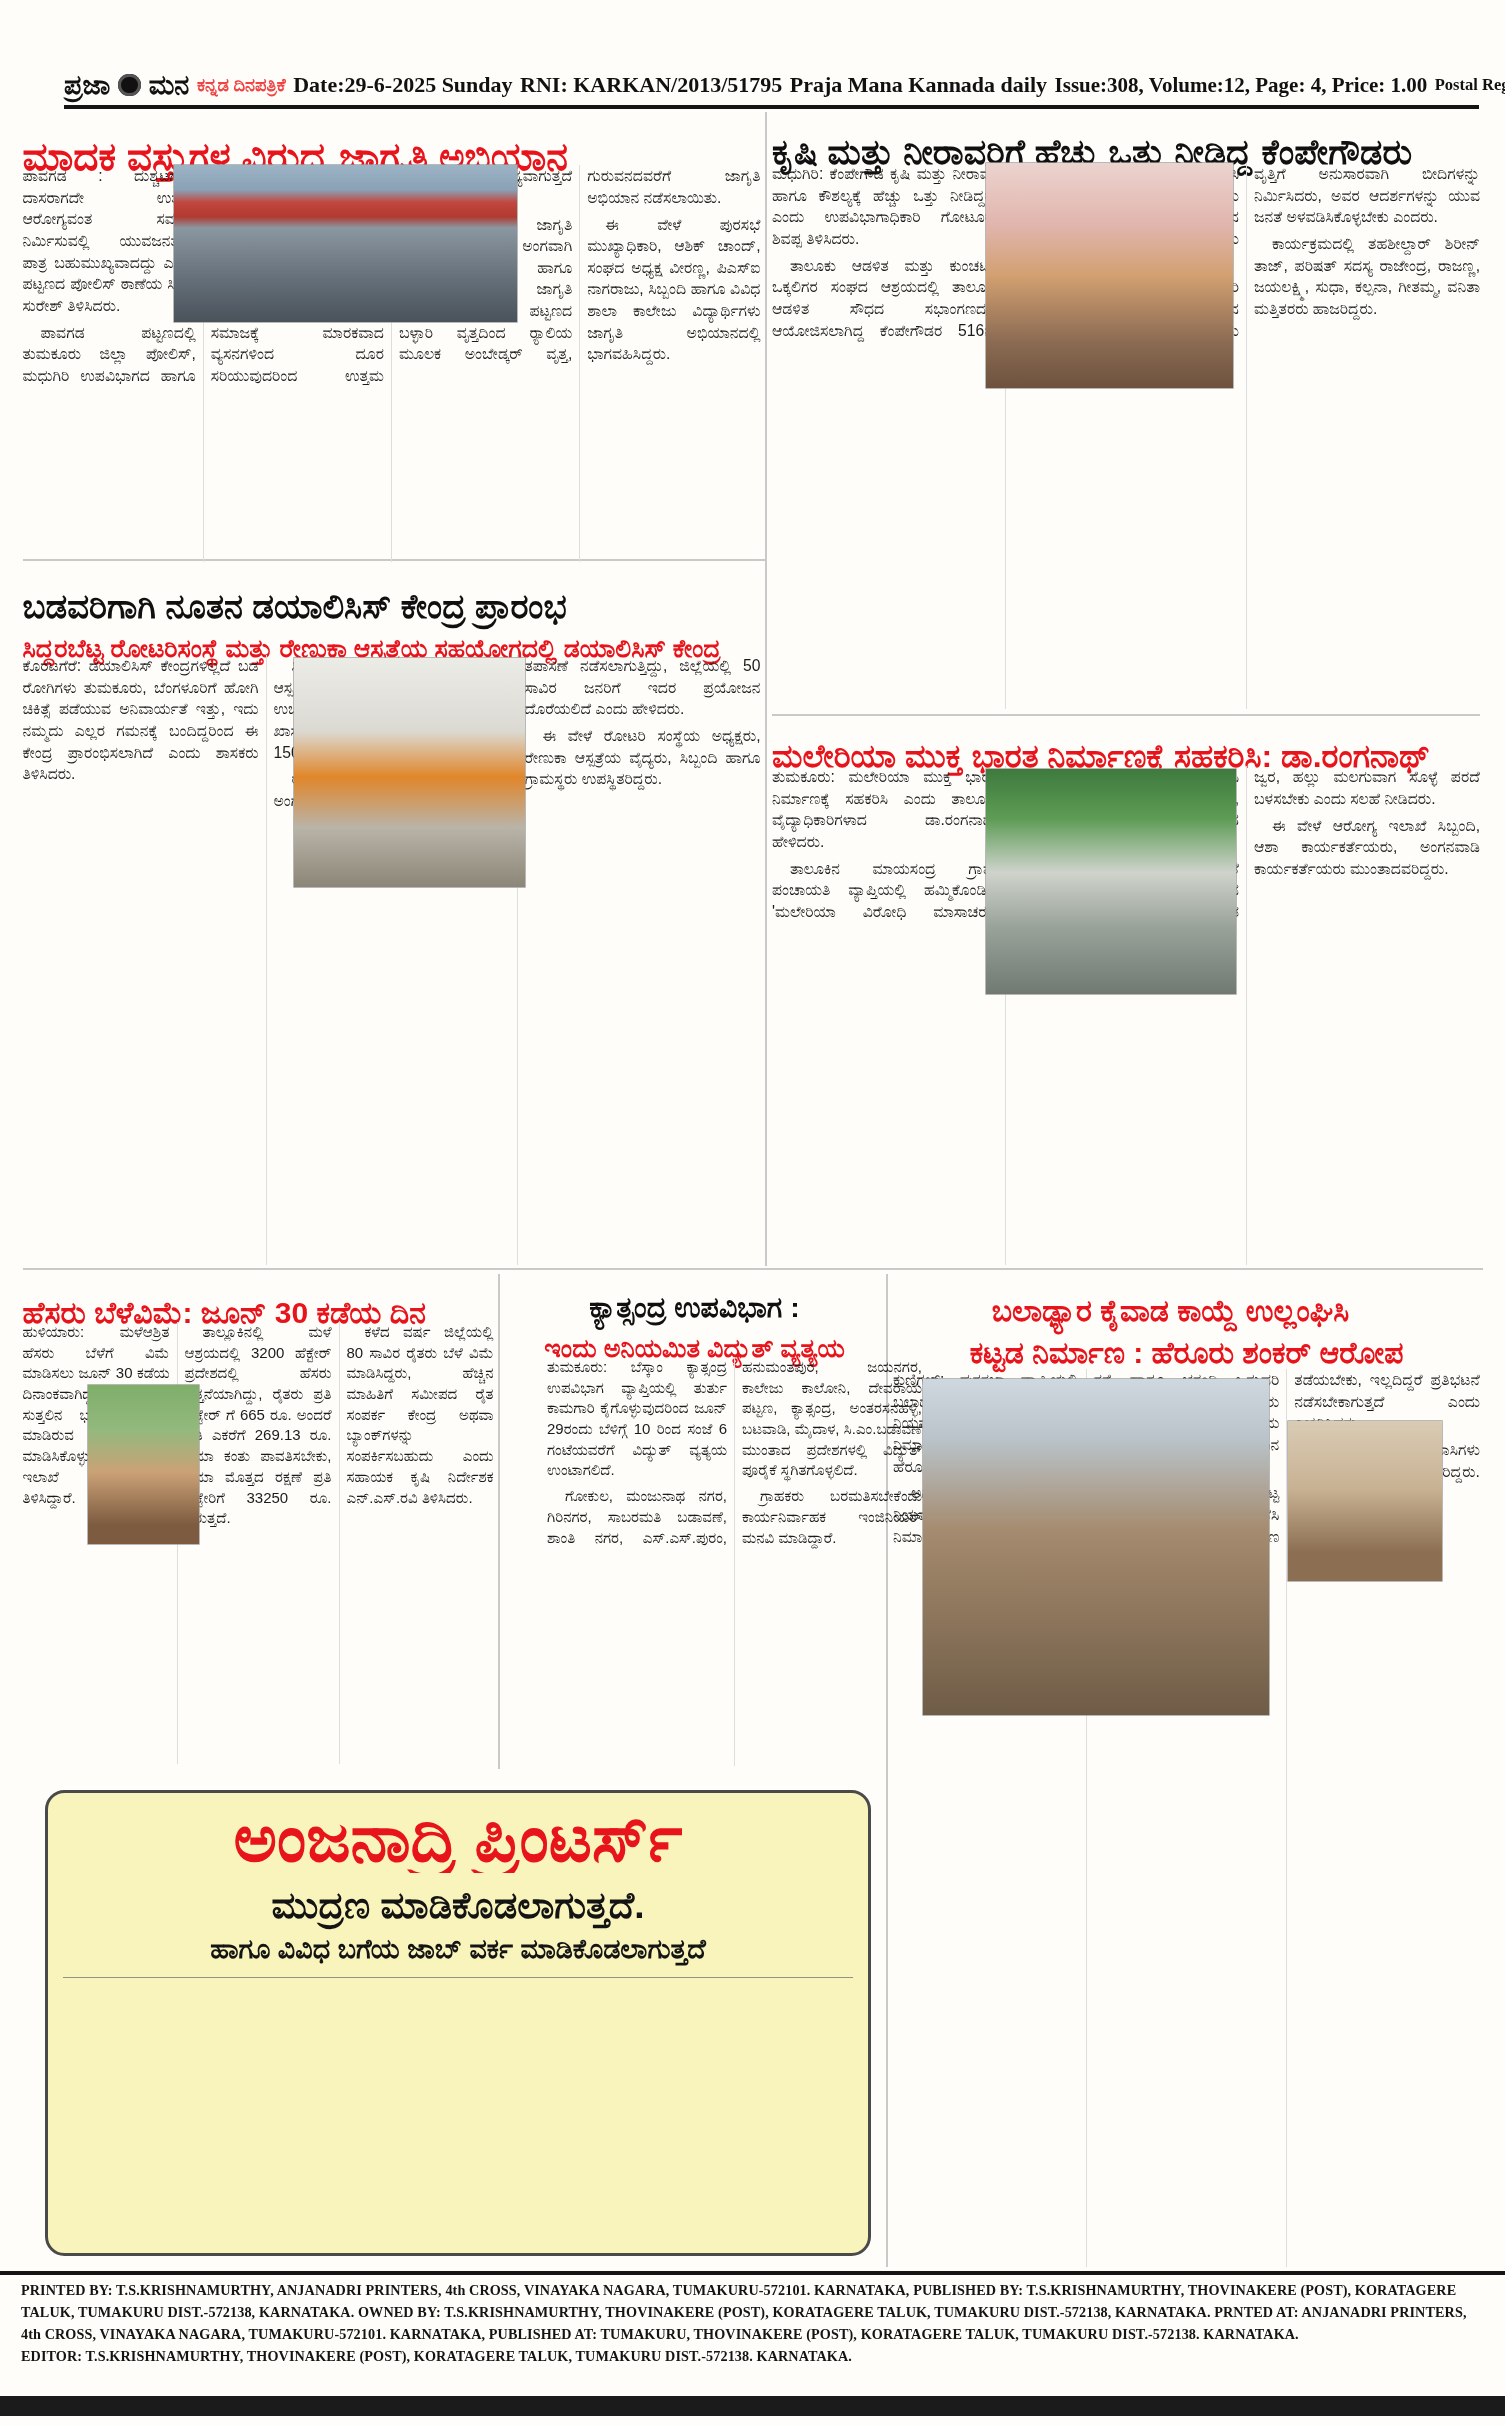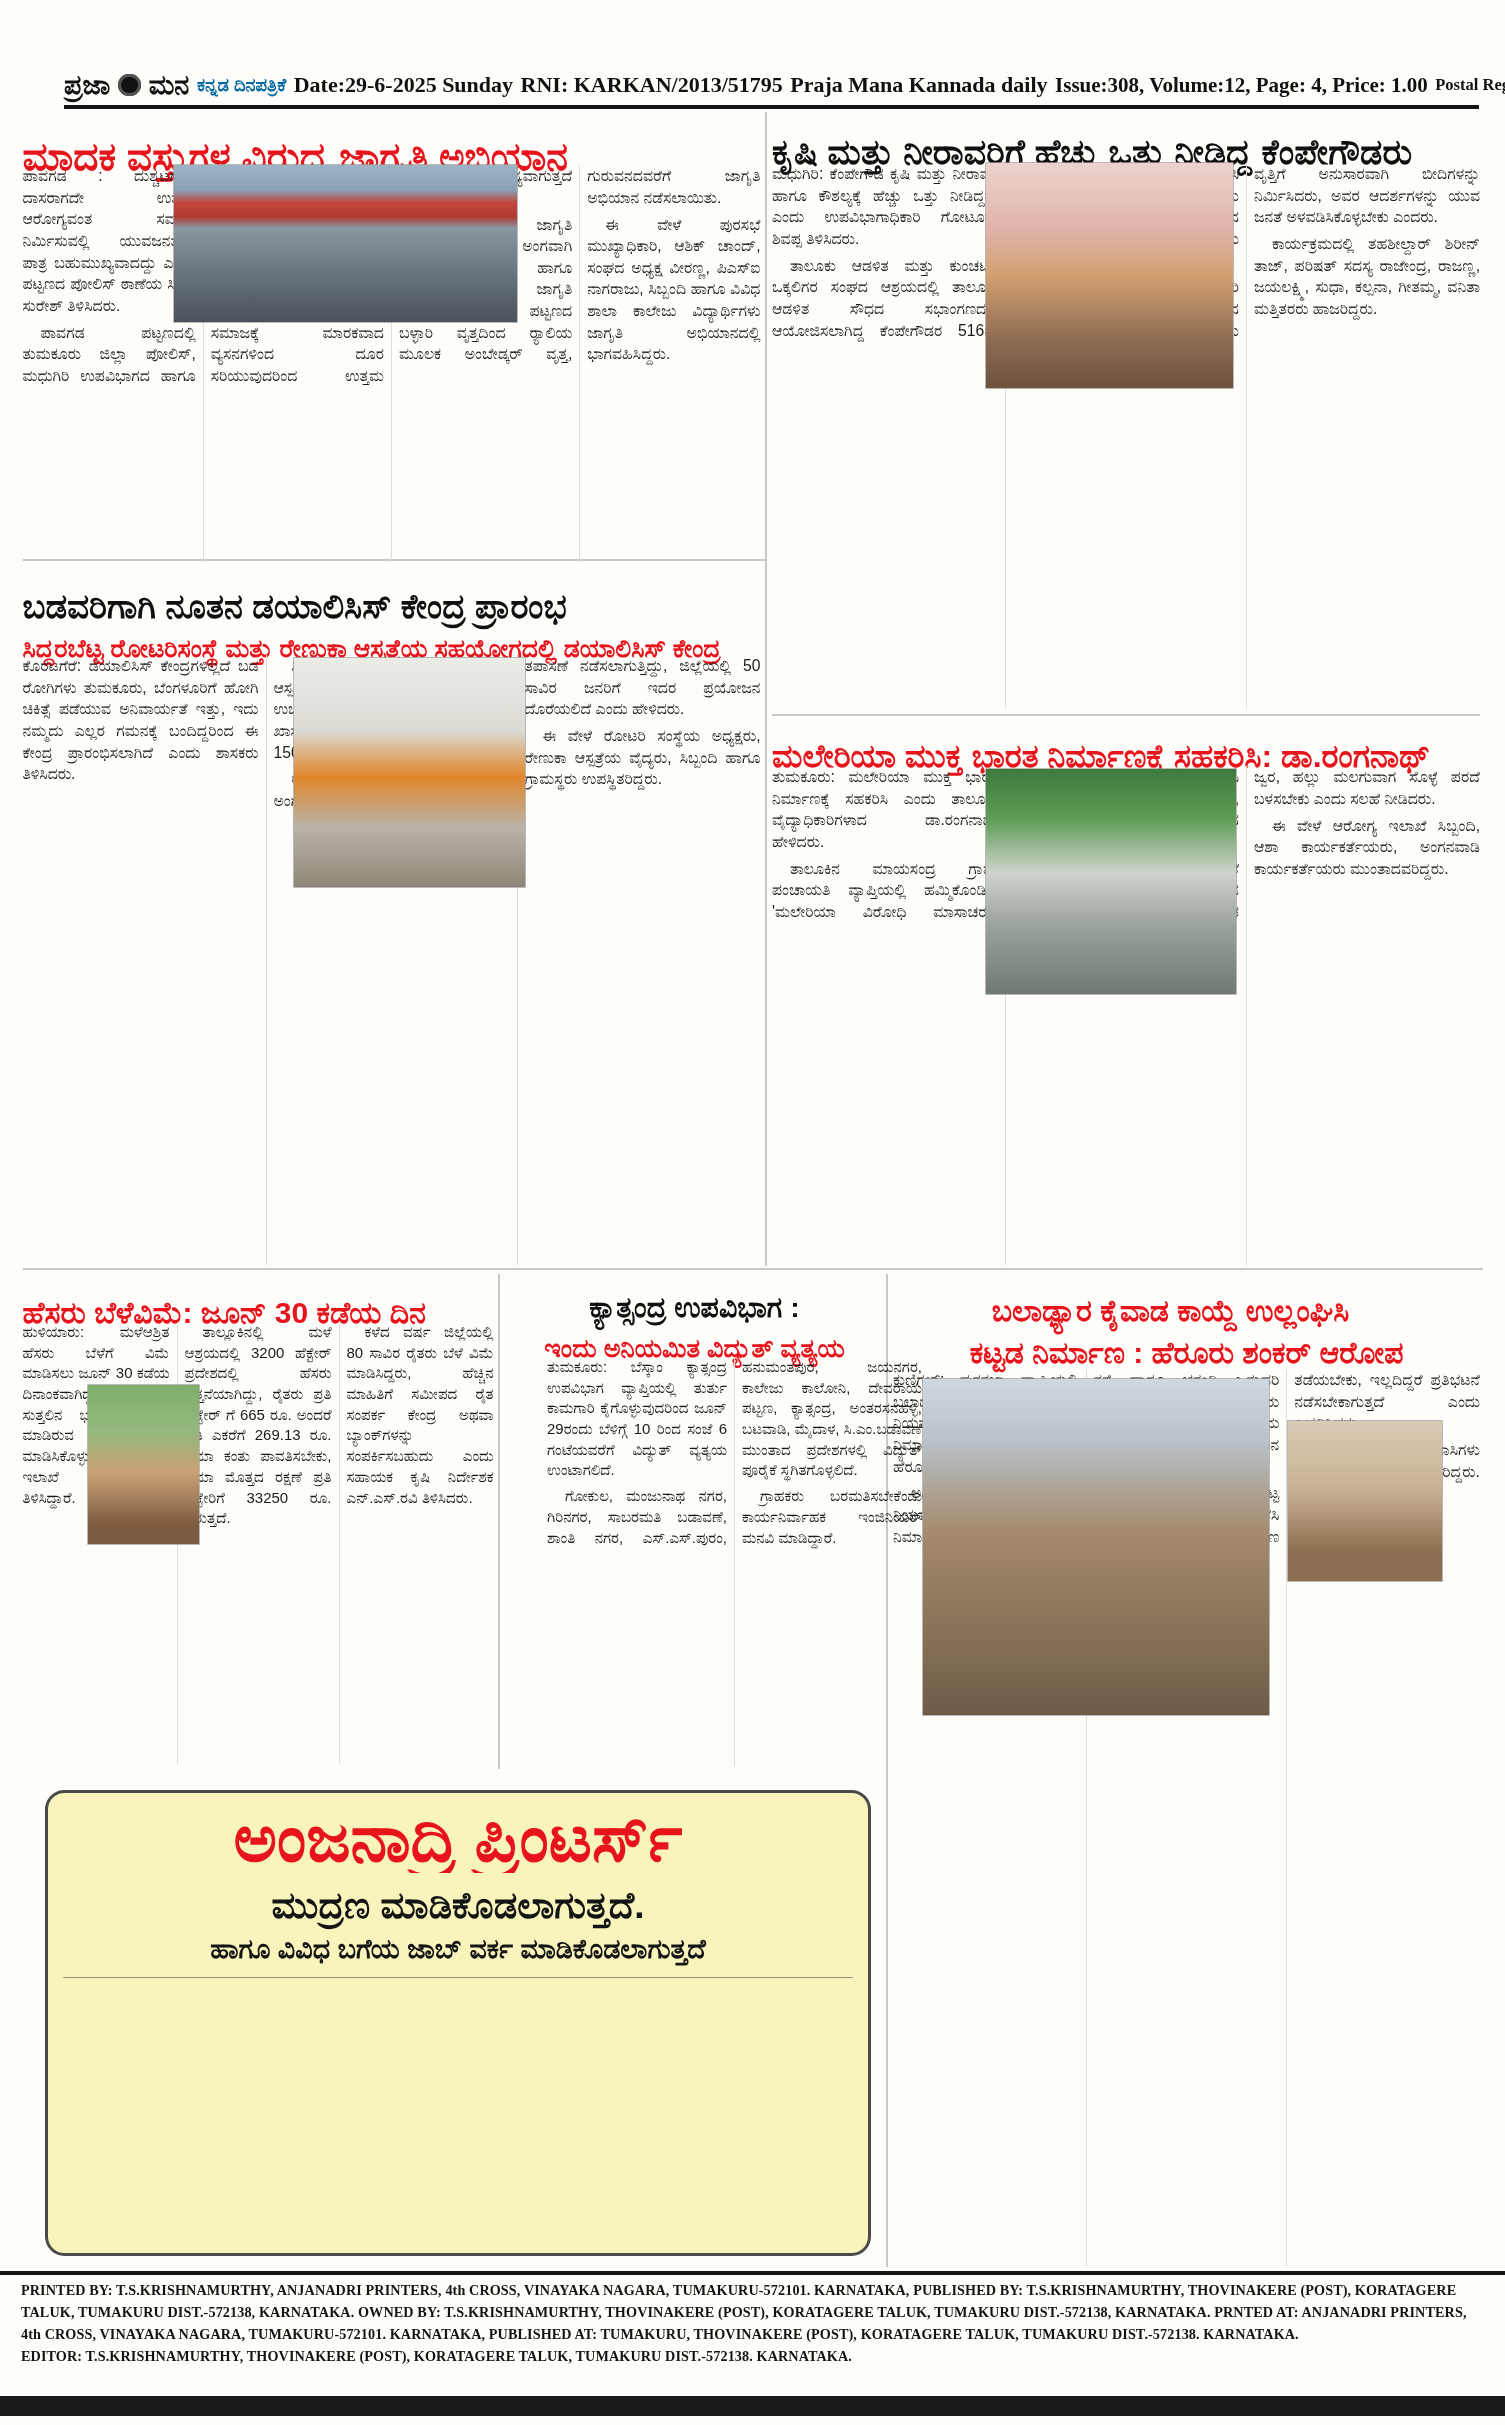--- a/index.html
+++ b/index.html
@@ -5,21 +5,21 @@
   html,body{margin:0;padding:0;background:#e8e8e8;}
   .page{position:relative;width:1505px;height:2426px;background:#fffdfa;margin:0 auto;
         font-family:"Liberation Sans",sans-serif;overflow:hidden;color:#1c1c1c;}
 
   
   .masthead{position:absolute;left:64px;top:67px;right:28.5px;height:36px;
             display:flex;align-items:center;justify-content:space-between;gap:7.5px;white-space:nowrap;}
   .mh-logo{display:flex;align-items:center;gap:8px;font-weight:bold;font-size:27px;color:#111;}
   .logo-circle{width:22.5px;height:22.5px;border-radius:50%;background:#111;display:inline-block;
                box-shadow:inset 0 0 0 3px #555;}
-  .mh-tagline{font-weight:bold;font-size:18px;color:#0369a1;}
+  .mh-tagline{font-weight:bold;font-size:18px;color:#ef4444;font-family:Liberation Serif, serif;}
   .mh-serif{font-family:"Liberation Serif",serif;font-weight:bold;color:#111;}
   .mh-date{font-size:22px;}
   .mh-rni{font-size:22px;}
   .mh-name{font-size:22px;}
   .mh-issue{font-size:21px;}
   .mh-postal{font-size:16.5px;}
   .rule-thick{position:absolute;left:64px;right:26px;top:105px;height:3.7px;background:#151515;}
 
   
   .vdiv,.hdiv{position:absolute;background:#c9c9c9;}

